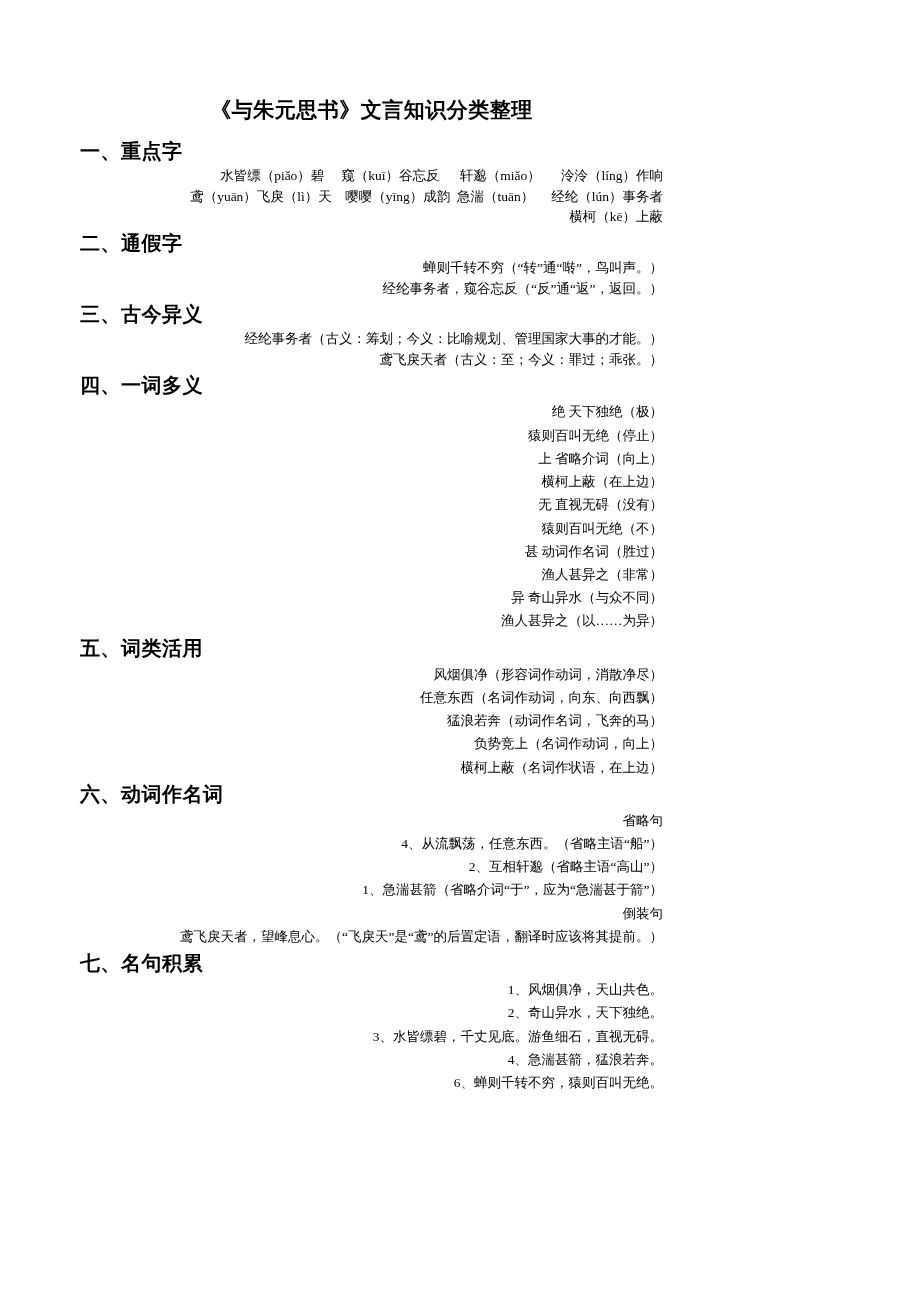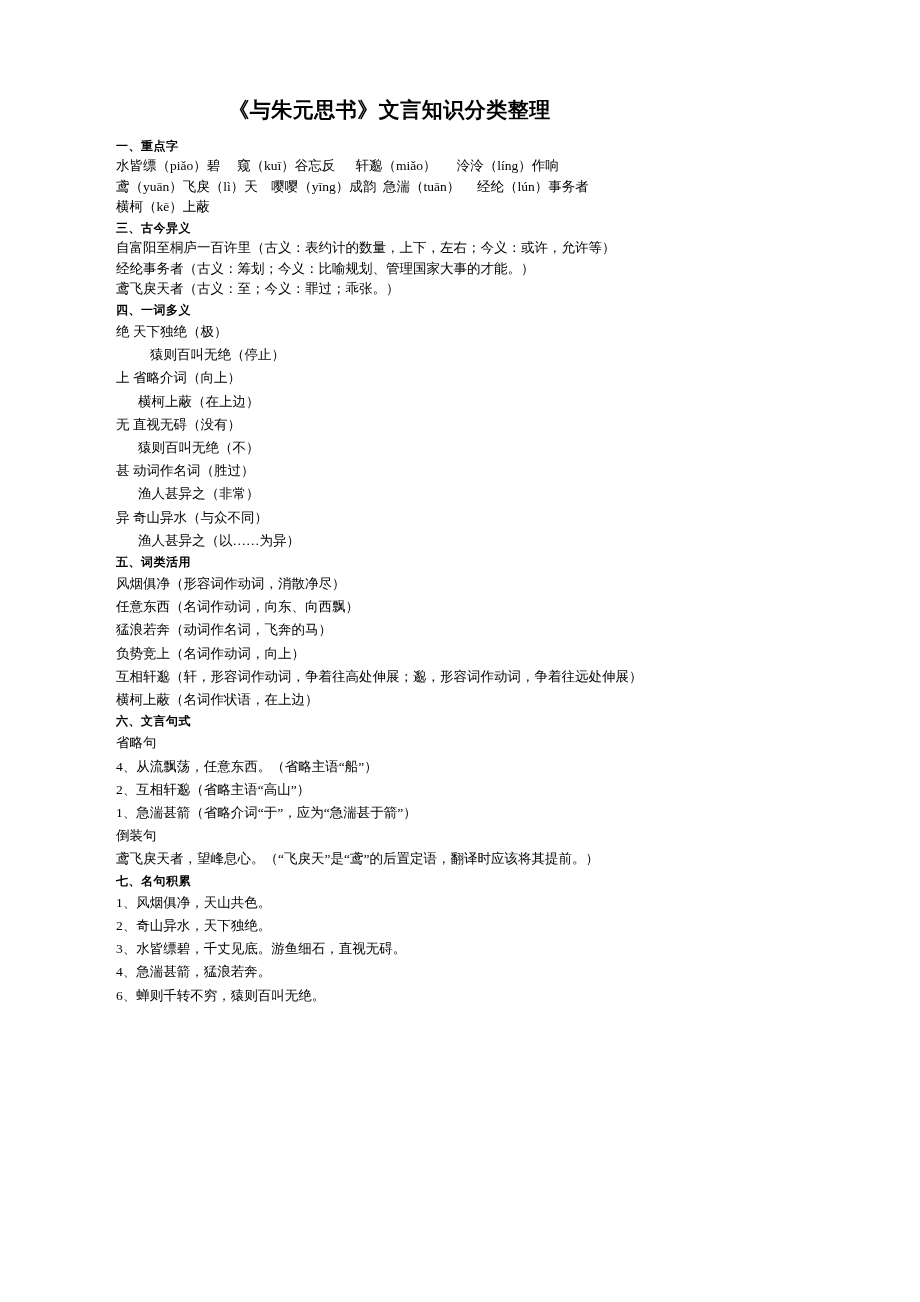--- a/index.html
+++ b/index.html
@@ -12,43 +12,44 @@
     height: 1302px;
     font-family: "Liberation Serif", "DejaVu Serif", serif;
     color: #000000;
     overflow: hidden;
   }
   .page {
     position: relative;
     width: 783px;
     height: 1302px;
     box-sizing: border-box;
-    padding: 96px 120px 0 116px;
+    padding: 96px 120px 0 80px;
   }
   .doc-title {
     text-align: center;
     font-size: 21px;
     font-weight: bold;
     letter-spacing: 0.5px;
     margin: 0 0 14px 0;
     font-family: "Liberation Sans", "DejaVu Sans", sans-serif;
   }
   .section-heading {
-    font-size: 12px;
+    font-size: 20px;
     font-weight: bold;
     margin: 2px 0 1px 0;
     font-family: "Liberation Sans", "DejaVu Sans", sans-serif;
     letter-spacing: 0.5px;
   }
   .line {
     font-size: 13.5px;
     line-height: 1.53;
     margin: 0;
     white-space: pre-wrap;
     font-family: "Liberation Serif", "DejaVu Serif", serif;
+    text-align: right;
   }
   .line.indent1 { padding-left: 22px; }
   .line.indent2 { padding-left: 34px; }
   .block {
     margin-bottom: 1px;
   }
   .spaced .line {
     line-height: 1.72;
   }
 </style>
@@ -59,24 +60,28 @@
 
   <h1 class="doc-title">《与朱元思书》文言知识分类整理</h1>
 
   <div class="block">
     <div class="section-heading">一、重点字</div>
     <p class="line">水皆缥（piǎo）碧     窥（kuī）谷忘反      轩邈（miǎo）      泠泠（líng）作响</p>
     <p class="line">鸢（yuān）飞戾（lì）天    嘤嘤（yīng）成韵  急湍（tuān）     经纶（lún）事务者</p>
     <p class="line">横柯（kē）上蔽</p>
   </div>
 
+  <div class="block">
+    <div class="section-heading">二、通假字</div>
+    <p class="line">蝉则千转不穷（“转”通“啭”，鸟叫声。）</p>
+    <p class="line">经纶事务者，窥谷忘反（“反”通“返”，返回。）</p>
+  </div>
 
   <div class="block">
     <div class="section-heading">三、古今异义</div>
-    <p class="line">自富阳至桐庐一百许里（古义：表约计的数量，上下，左右；今义：或许，允许等）</p>
     <p class="line">经纶事务者（古义：筹划；今义：比喻规划、管理国家大事的才能。）</p>
     <p class="line">鸢飞戾天者（古义：至；今义：罪过；乖张。）</p>
   </div>
 
   <div class="block spaced">
     <div class="section-heading">四、一词多义</div>
     <p class="line">绝 天下独绝（极）</p>
     <p class="line indent2">猿则百叫无绝（停止）</p>
     <p class="line">上 省略介词（向上）</p>
     <p class="line indent1">横柯上蔽（在上边）</p>
@@ -87,26 +92,25 @@
     <p class="line">异 奇山异水（与众不同）</p>
     <p class="line indent1">渔人甚异之（以……为异）</p>
   </div>
 
   <div class="block spaced">
     <div class="section-heading">五、词类活用</div>
     <p class="line">风烟俱净（形容词作动词，消散净尽）</p>
     <p class="line">任意东西（名词作动词，向东、向西飘）</p>
     <p class="line">猛浪若奔（动词作名词，飞奔的马）</p>
     <p class="line">负势竞上（名词作动词，向上）</p>
-    <p class="line">互相轩邈（轩，形容词作动词，争着往高处伸展；邈，形容词作动词，争着往远处伸展）</p>
     <p class="line">横柯上蔽（名词作状语，在上边）</p>
   </div>
 
   <div class="block spaced">
-    <div class="section-heading">六、文言句式</div>
+    <div class="section-heading">六、动词作名词</div>
     <p class="line">省略句</p>
     <p class="line">4、从流飘荡，任意东西。（省略主语“船”）</p>
     <p class="line">2、互相轩邈（省略主语“高山”）</p>
     <p class="line">1、急湍甚箭（省略介词“于”，应为“急湍甚于箭”）</p>
     <p class="line">倒装句</p>
     <p class="line">鸢飞戾天者，望峰息心。（“飞戾天”是“鸢”的后置定语，翻译时应该将其提前。）</p>
   </div>
 
   <div class="block spaced">
     <div class="section-heading">七、名句积累</div>

